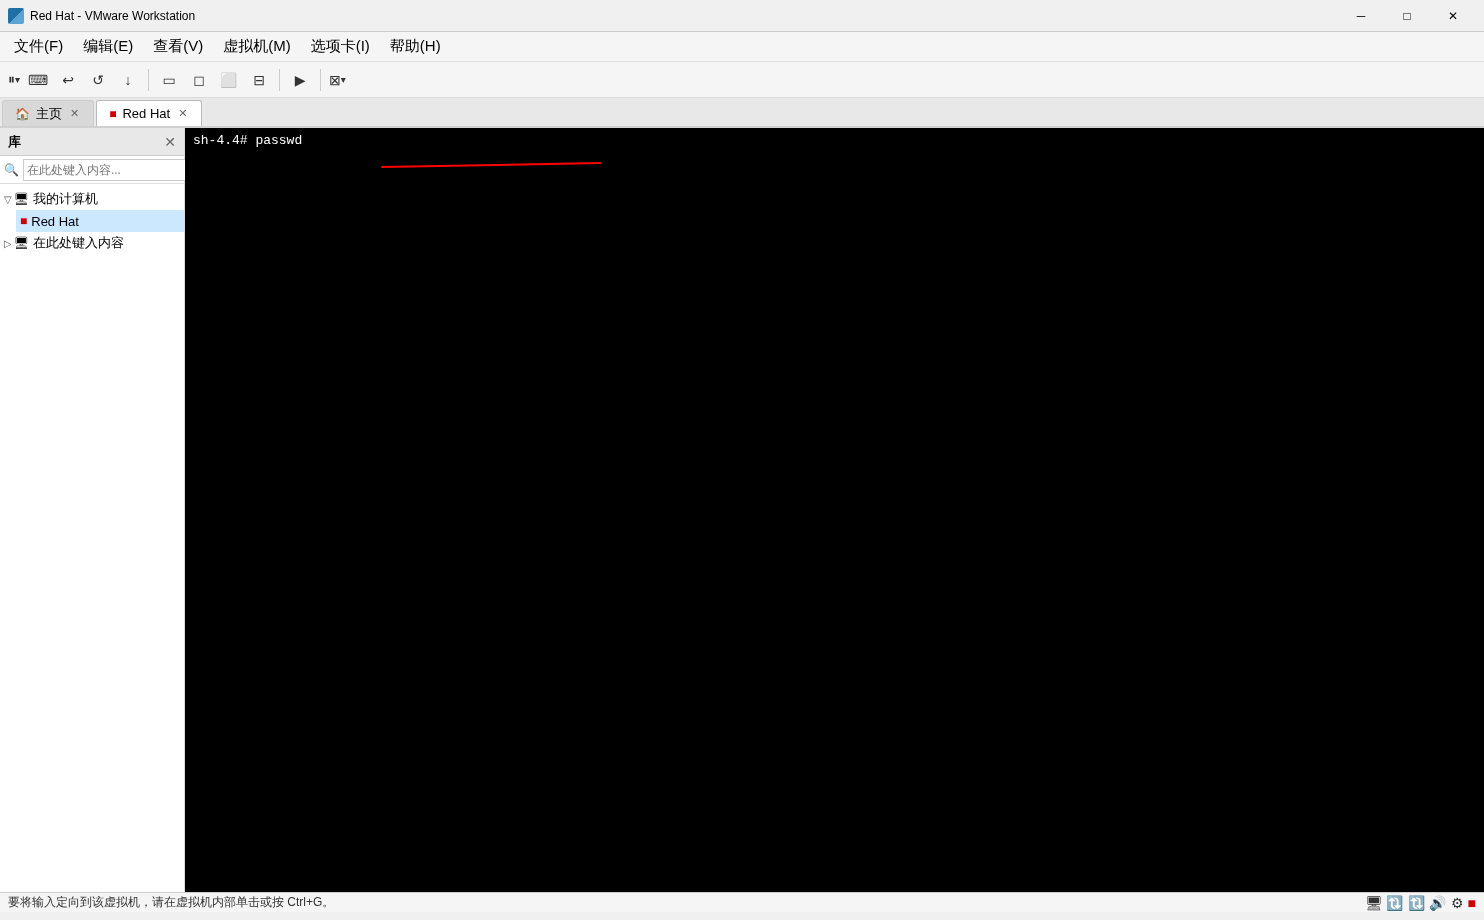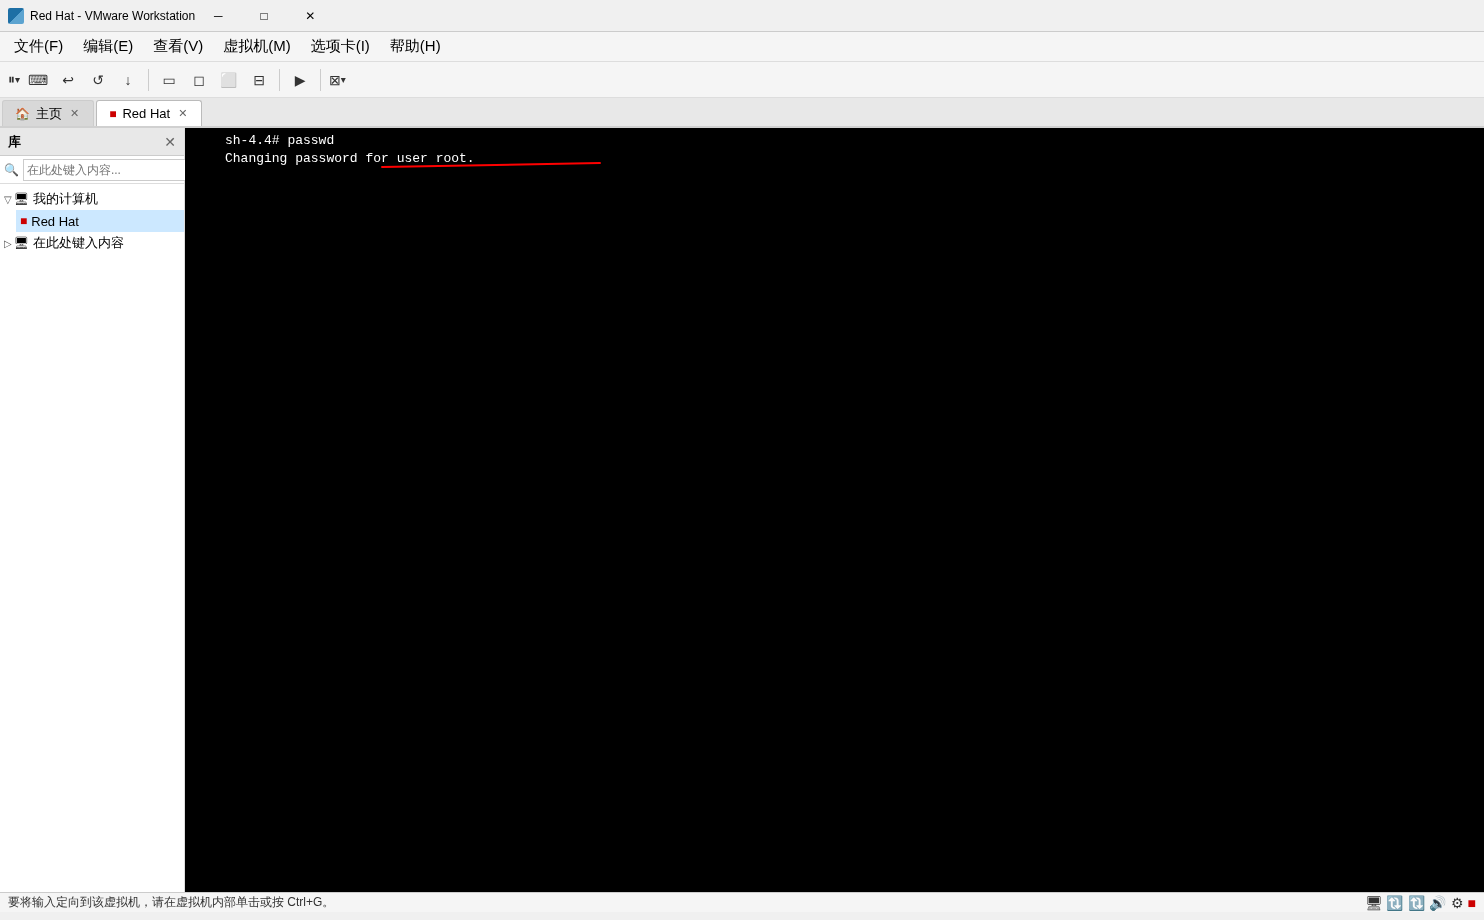--- a/index.html
+++ b/index.html
@@ -5,20 +5,21 @@
     * { margin: 0; padding: 0; box-sizing: border-box; }
     body { width: 1484px; height: 920px; overflow: hidden; font-family: 'Microsoft YaHei', SimSun, sans-serif; background: #f0f0f0; }
 
     
     .title-bar {
       height: 32px;
       background: #f0f0f0;
       display: flex;
       align-items: center;
       padding: 0 8px;
+      justify-content: space-between;
       border-bottom: 1px solid #ccc;
     }
     .title-bar-left {
       display: flex;
       align-items: center;
       gap: 6px;
     }
     .title-bar-title {
       font-size: 12px;
       color: #000;
@@ -200,21 +201,20 @@
       color: #fff;
       font-family: 'Courier New', Courier, monospace;
       font-size: 13px;
       padding: 4px 8px;
       overflow: hidden;
       position: relative;
     }
     .terminal-line {
       line-height: 1.4;
       white-space: pre;
-      margin-left: 32px;
     }
     .cursor-block {
       display: inline-block;
       width: 8px;
       height: 13px;
       background: #fff;
       vertical-align: middle;
       animation: blink 1s step-end infinite;
     }
     @keyframes blink {
@@ -357,21 +357,20 @@
       <div class="tree-item">
         <span class="tree-expand">▷</span>
         <span class="tree-icon">🖥</span>
         <span>在此处键入内容</span>
       </div>
     </div>
   </div>
 
   <div class="terminal-area">
     <div class="terminal-line">sh-4.4# passwd</div>
-    <div class="terminal-line">Changing password for user root.</div>
 
     <div style="position:absolute; top:36px; left:196px; width:220px; height:2px; background: red; border-radius: 1px; transform: rotate(-1deg);"></div>
   </div>
 </div>
 
 <div class="status-bar">
   <span>要将输入定向到该虚拟机，请在虚拟机内部单击或按 Ctrl+G。</span>
   <div class="status-bar-right">
     <span class="status-icon">🖥</span>
     <span class="status-icon">🔃</span>

